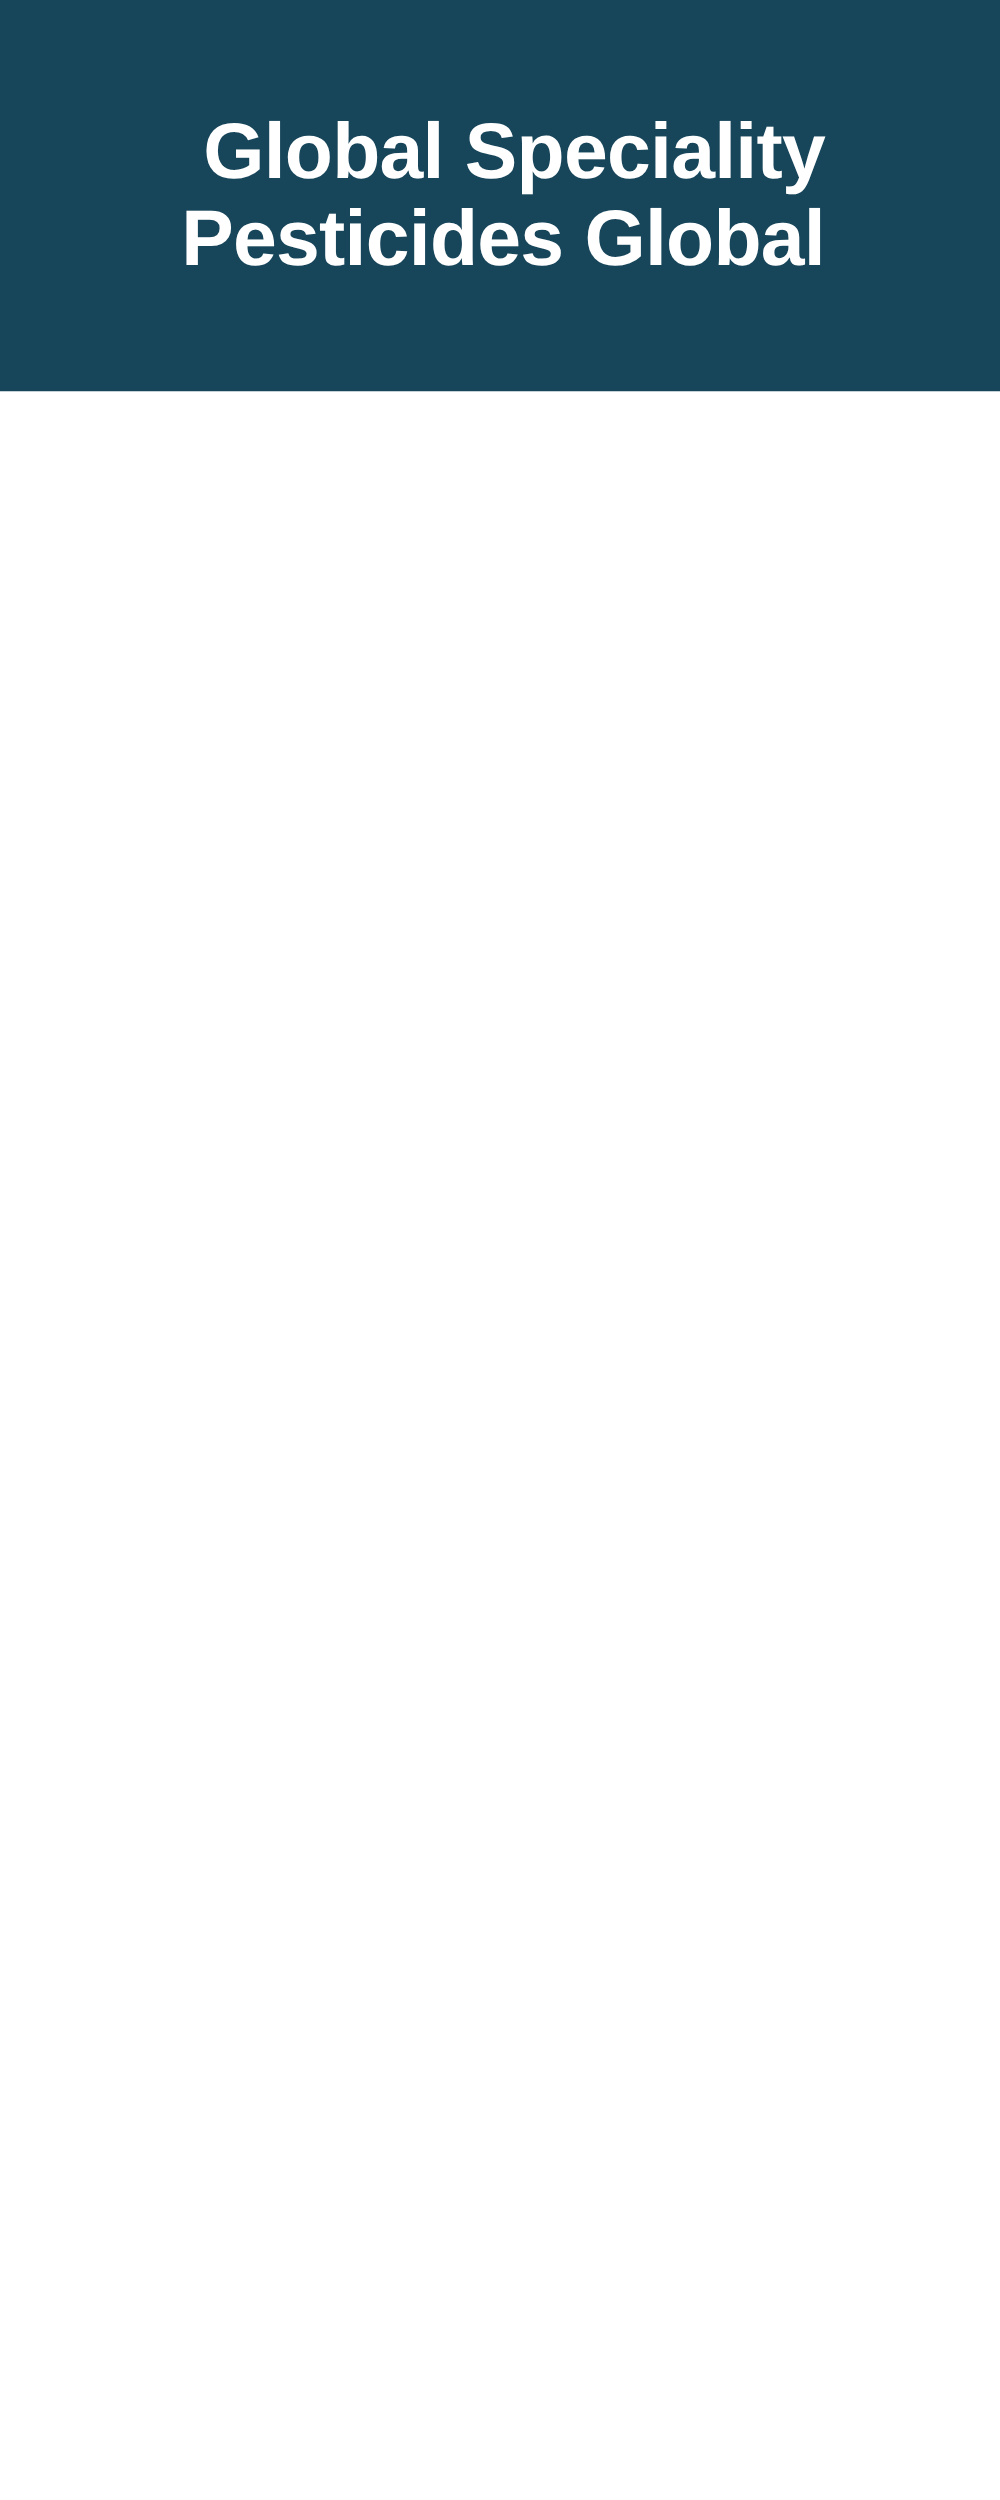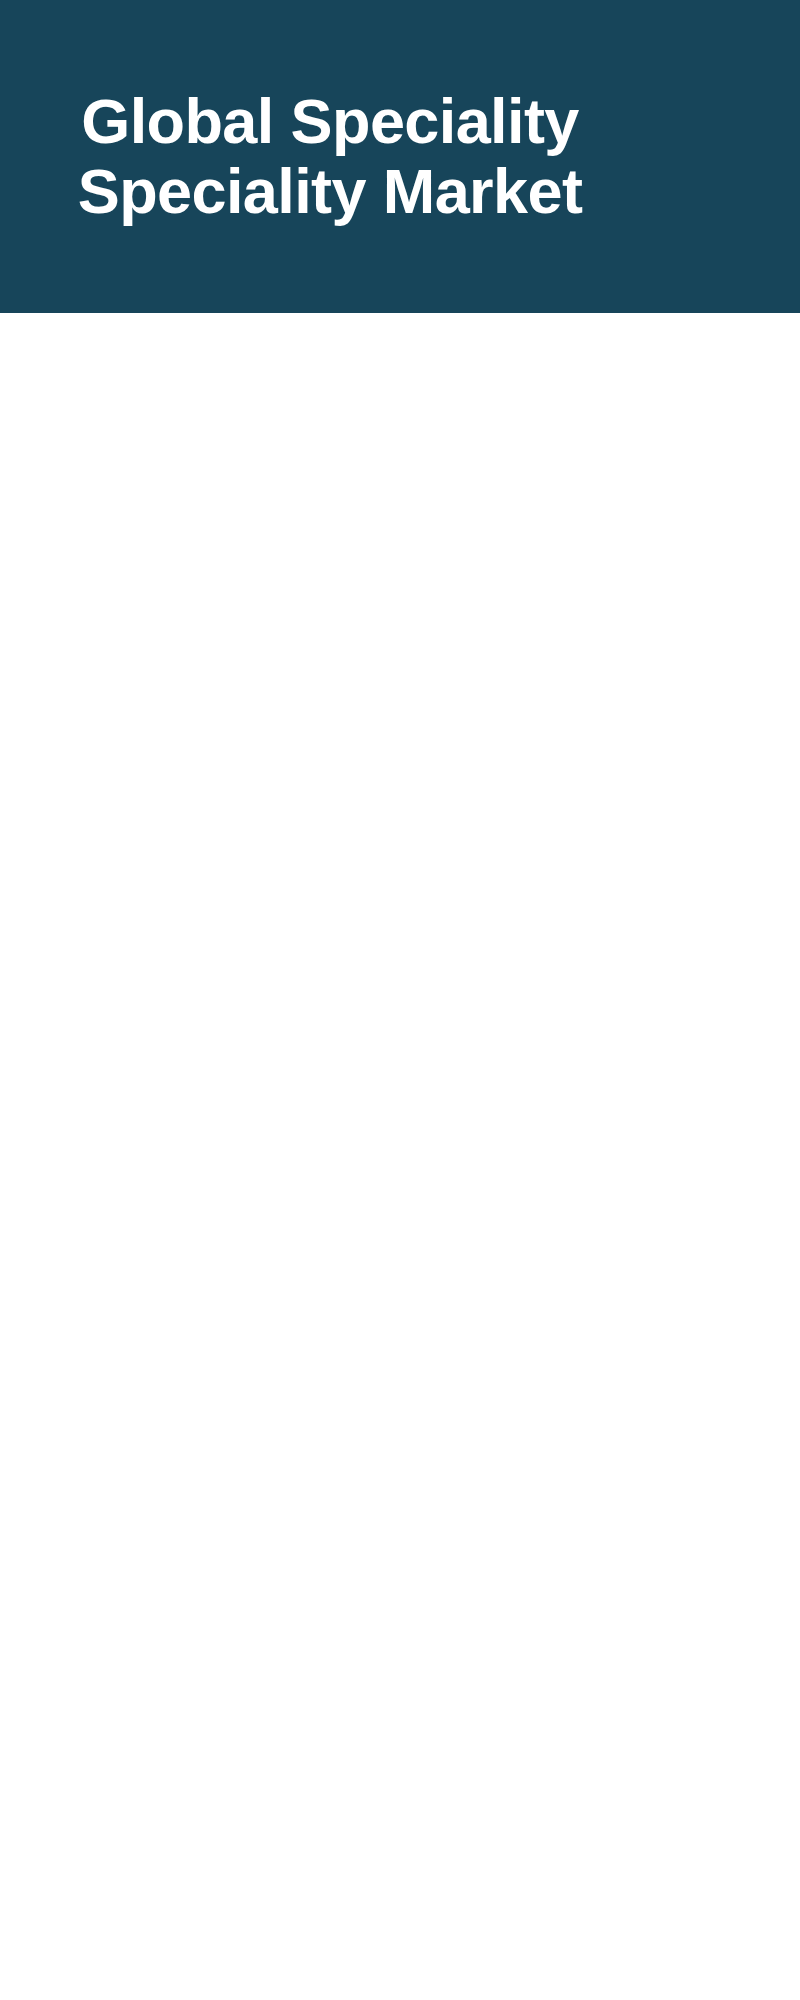--- a/index.html
+++ b/index.html
@@ -2,23 +2,23 @@
 <html><head>
 <meta charset="utf-8">
 <style>
   * { margin:0; padding:0; box-sizing:border-box; }
   html,body { width:800px; height:2000px; }
   body { font-family:"Liberation Sans", sans-serif; background:#ffffff; overflow:hidden; }
   .page { position:relative; width:800px; height:2000px; background:#fff; }
 
   
   .header { position:absolute; left:0; top:0; width:800px; height:313px; background:#17455a; }
-  .header h1 { position:absolute; left:0; top:86px; width:660px; text-align:center;
+  .header h1 { position:absolute; left:0; top:86px; width:660px; text-align:right;
      color:#fff; font-size:63px; line-height:70px; font-weight:bold; letter-spacing:-0.6px; }
 </style>
 </head>
 <body>
 
 <div class="page">
   <div class="header">
-    <h1><span>Global Speciality</span><br><span>Speciality Market</span></h1>
+    <h1><span>Global Speciality</span><br><span>Pesticides Global</span></h1>
   </div>
 </div>
 
 </body></html>

